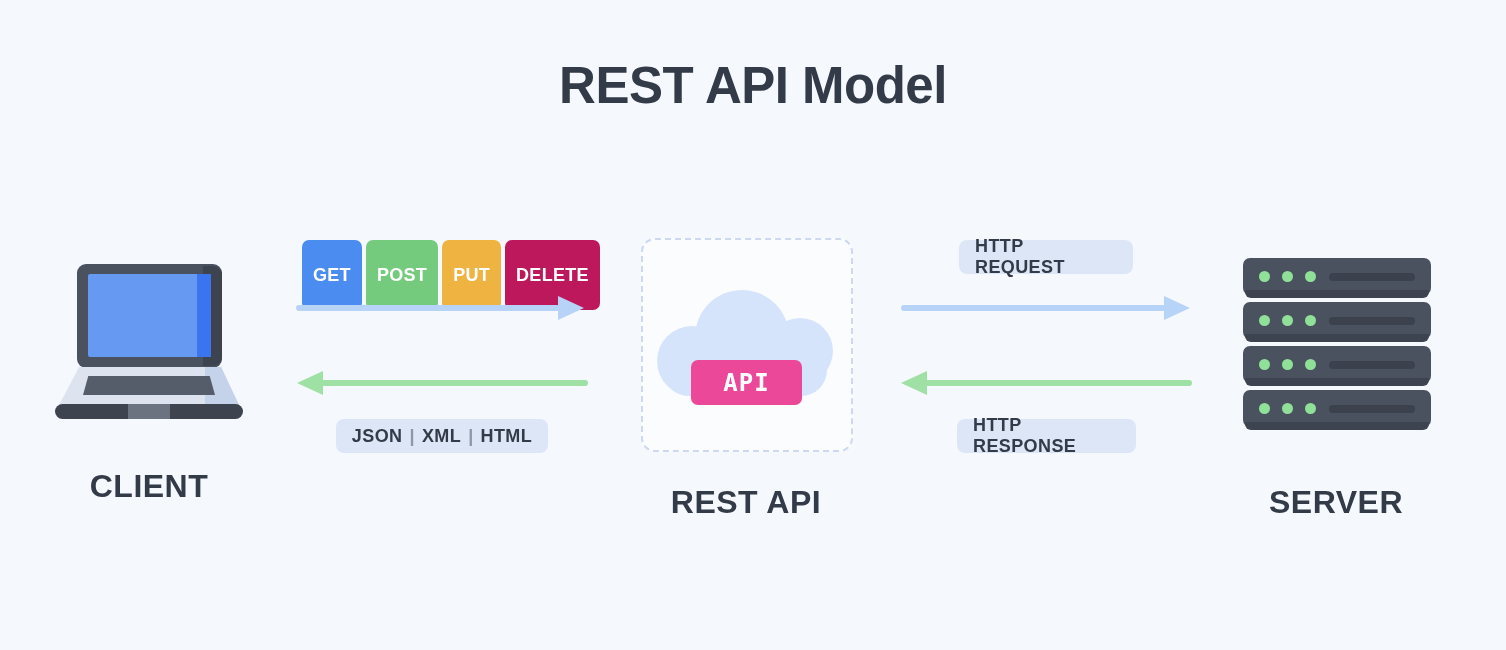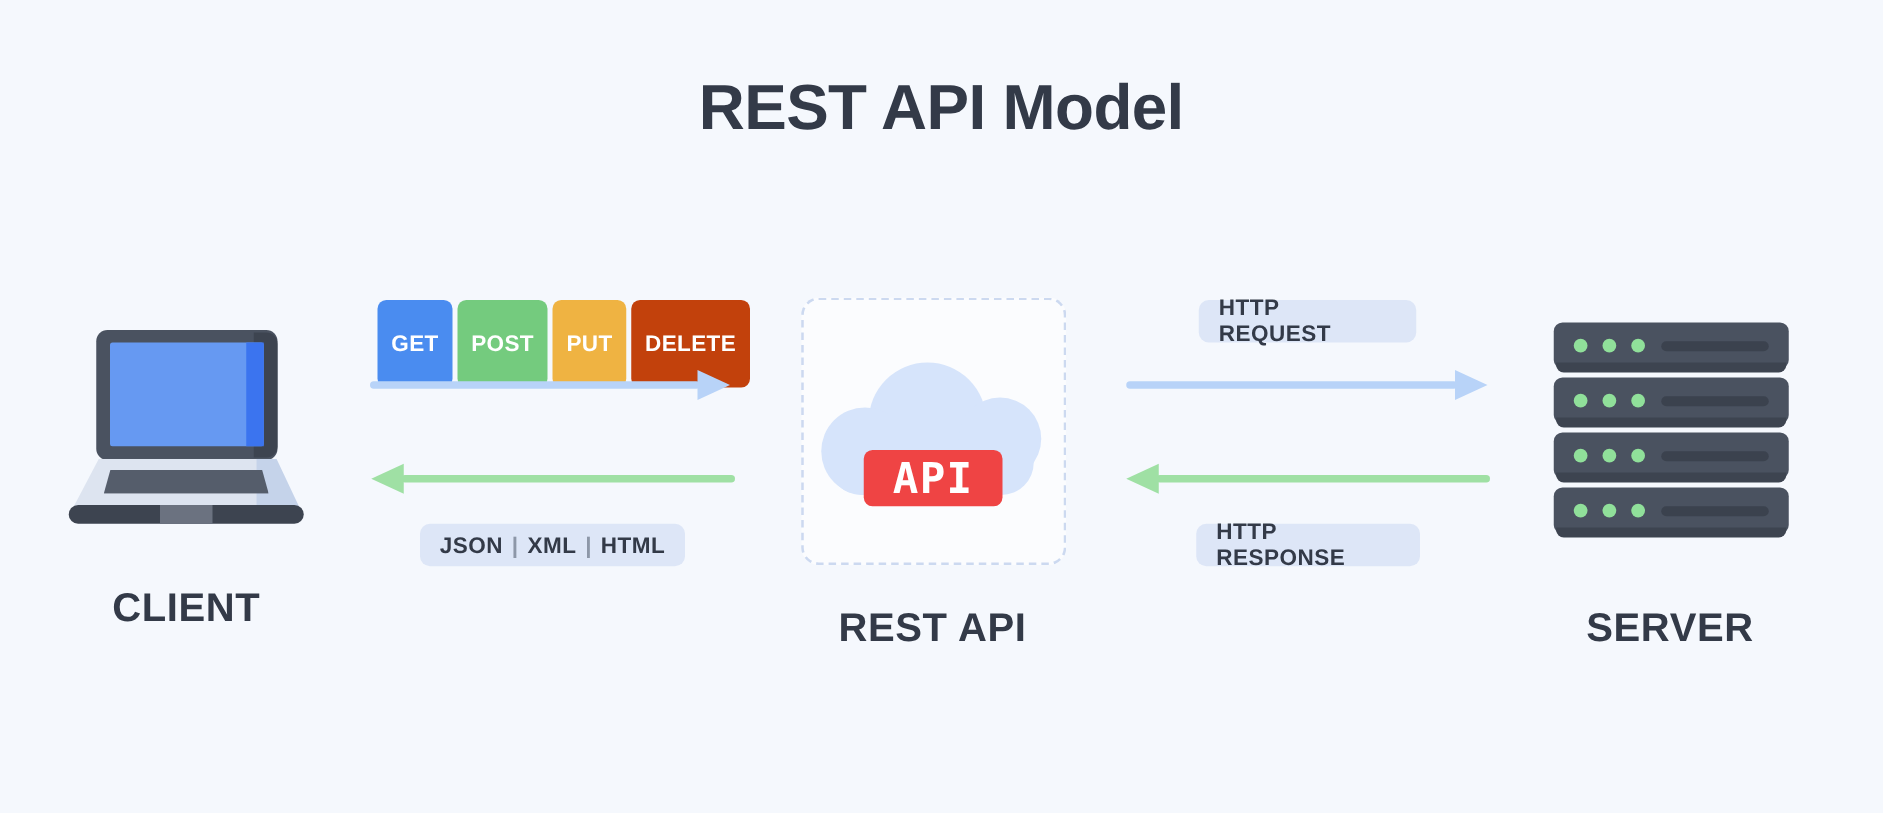--- a/index.html
+++ b/index.html
@@ -214,28 +214,28 @@
     height: 44px;
     background: #d6e4fb;
     border-radius: 0 0 26px 26px;
   }
   .api-badge {
     position: absolute;
     left: 691px;
     top: 360px;
     width: 111px;
     height: 45px;
-    background: #ef4444;
+    background: #ec4899;
     border-radius: 7px;
     display: flex;
     align-items: center;
     justify-content: center;
     color: #ffffff;
     font-family: "DejaVu Sans Mono", monospace;
-    font-size: 34px;
+    font-size: 24px;
     font-weight: bold;
     letter-spacing: 1px;
   }
 
   
   .arrow { position: absolute; }
   .arrow .shaft {
     position: absolute;
     height: 6px;
     border-radius: 3px;
@@ -315,21 +315,21 @@
     <div class="laptop-trackpad"></div>
     <div class="laptop-foot"></div>
     <div class="laptop-foot-mid"></div>
   </div>
   <div class="node-label" id="client-label">CLIENT</div>
 
   <div class="method-row">
     <div class="method" style="background: rgb(74, 140, 240);">GET</div>
     <div class="method" style="background: rgb(116, 203, 126);">POST</div>
     <div class="method" style="background: rgb(239, 179, 66);">PUT</div>
-    <div class="method" style="background: #c2410c;">DELETE</div>
+    <div class="method" style="background: #be185d;">DELETE</div>
   </div>
 
   <div class="arrow right" id="arrow-client-to-api">
     <div class="shaft" style="background: rgb(184, 211, 248); left: 0px; width: 264px;"></div>
     <div class="head" style="left: 262px; border-left-color: rgb(184, 211, 248);"></div>
   </div>
   <div class="arrow left" id="arrow-api-to-client">
     <div class="shaft" style="background: rgb(159, 224, 164); left: 24px; width: 267px;"></div>
     <div class="head" style="left: 0px; border-right-color: rgb(159, 224, 164);"></div>
   </div>

